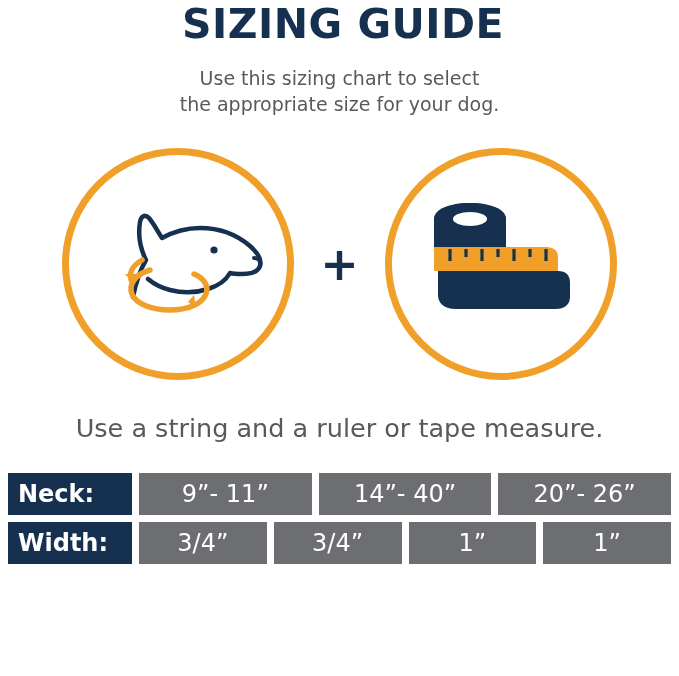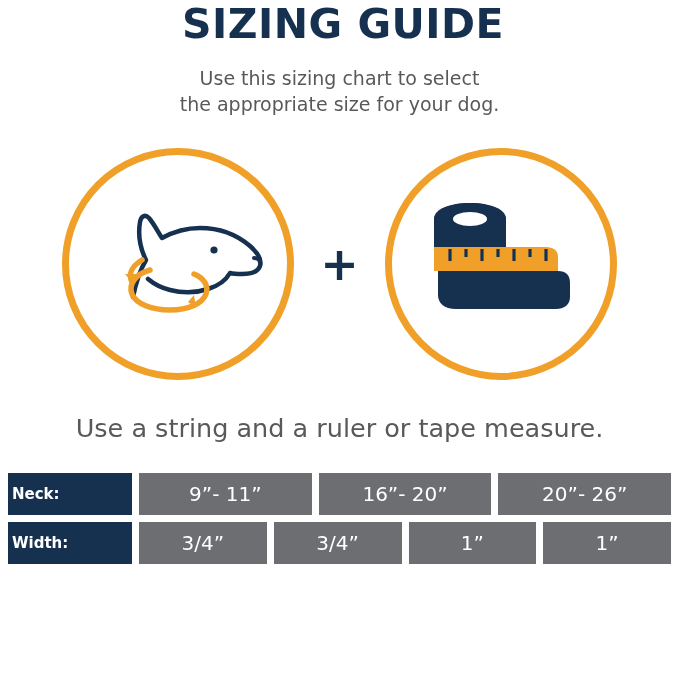--- a/index.html
+++ b/index.html
@@ -102,29 +102,29 @@
     display: flex;
     align-items: center;
     justify-content: center;
     font-family: "DejaVu Sans", sans-serif;
     color: #ffffff;
     box-sizing: border-box;
   }
   .hdr {
     background: #16304f;
     font-weight: bold;
-    font-size: 15px;
+    font-size: 24px;
     width: 124px;
     flex: 0 0 124px;
     justify-content: flex-start;
-    padding-left: 4px;
+    padding-left: 10px;
   }
   .val {
     background: #6d6e71;
-    font-size: 20px;
+    font-size: 24px;
     flex: 1 1 0;
   }
 </style>
 </head>
 <body>
 
 <div class="page">
 
   <div class="title">SIZING GUIDE</div>
 
@@ -190,21 +190,21 @@
 
   </div>
 
   <div class="caption">Use a string and a ruler or tape measure.</div>
 
   <div class="table">
 
     <div class="row">
       <div class="cell hdr">Neck:</div>
       <div class="cell val">9”- 11”</div>
-      <div class="cell val">16”- 20”</div>
+      <div class="cell val">14”- 40”</div>
       <div class="cell val">20”- 26”</div>
     </div>
 
     <div class="row">
       <div class="cell hdr">Width:</div>
       <div class="cell val">3/4”</div>
       <div class="cell val">3/4”</div>
       <div class="cell val">1”</div>
       <div class="cell val">1”</div>
     </div>

